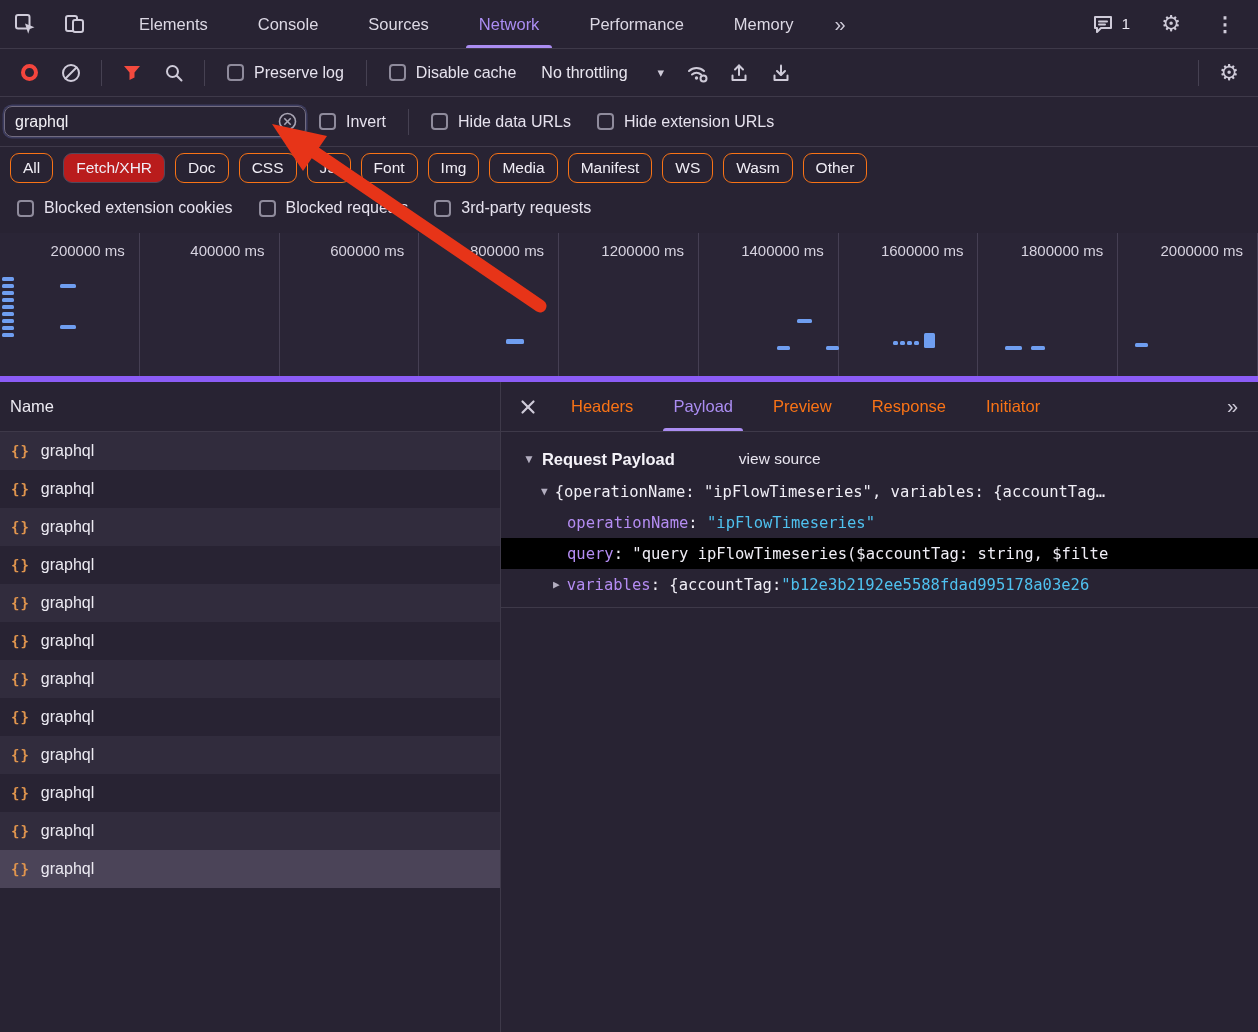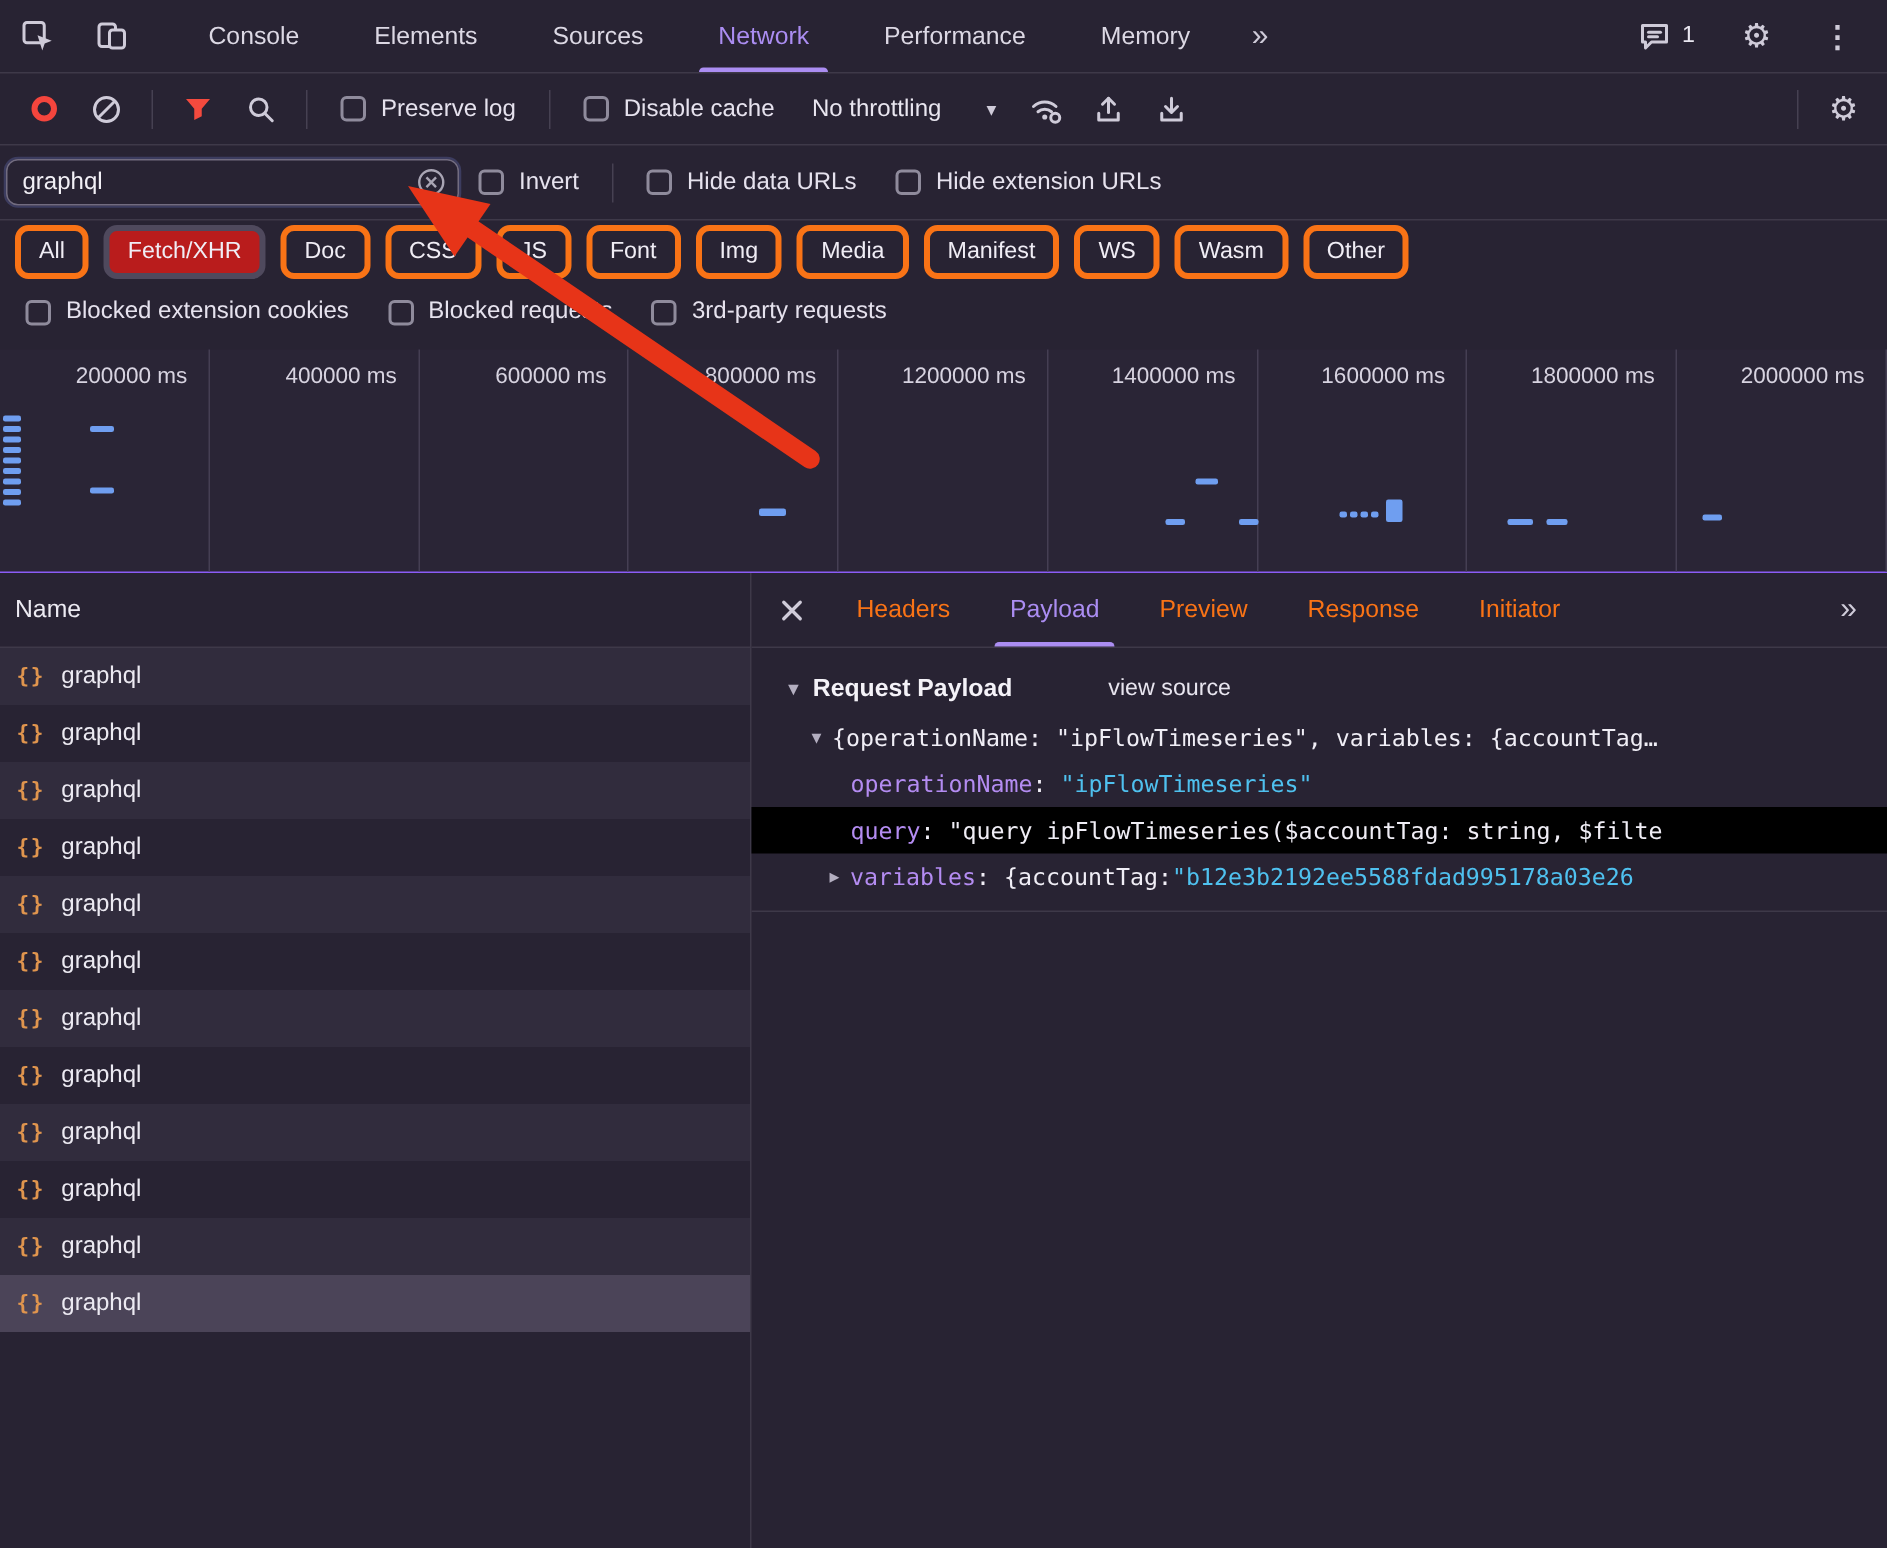--- a/index.html
+++ b/index.html
@@ -37,28 +37,28 @@
   .spacer { flex: 1; }
 
   
   .filterrow { height: 50px; display: flex; align-items: center; border-bottom: 1px solid #3e3949; padding: 0 2px; }
   .filter-input { width: 302px; height: 31px; border: 1px solid #726c80; border-radius: 8px; display: flex; align-items: center; padding: 0 8px 0 10px; margin-left: 2px; box-shadow: 0 0 0 1.5px rgba(108,120,200,.30); flex: none; }
   .filter-text { flex: 1; min-width: 0; background: transparent; border: none; outline: none; color: #f2f0f6; font-size: 16px; font-family: "Liberation Sans", sans-serif; }
   .clear-ic { flex: none; cursor: pointer; }
 
   
   .chipsrow { height: 42px; display: flex; align-items: center; gap: 10px; padding: 0 10px; }
-  .chip { border: 4px solid #f97316; border-radius: 9px; padding: 5px 12px; font-size: 15.5px; color: #f0edf5; cursor: pointer; white-space: nowrap; }
+  .chip { border: 1px solid #f97316; border-radius: 9px; padding: 5px 12px; font-size: 15.5px; color: #f0edf5; cursor: pointer; white-space: nowrap; }
   .chip.selected { background: #b91c1c; border-color: #4f495d; }
 
   
   .cbrow2 { height: 44px; display: flex; align-items: center; padding: 0 4px 6px; }
 
   
-  .timeline { position: relative; height: 149px; border-bottom: 1px solid #8b5cf6; background: #2a2536; display: flex; }
+  .timeline { position: relative; height: 149px; border-bottom: 6px solid #8b5cf6; background: #2a2536; display: flex; }
   .tcol { flex: 1; border-right: 1px solid #453f53; font-size: 15px; color: #d7d3e0; display: flex; justify-content: flex-end; padding: 9px 14px 0 0; white-space: nowrap; overflow: hidden; }
   .bar { position: absolute; background: var(--bar-blue); border-radius: 1.5px; }
 
   
   .main { display: flex; height: 650px; }
   .left { width: 501px; flex: none; border-right: 1px solid #3e3949; display: flex; flex-direction: column; }
   .name-header { height: 50px; flex: none; border-bottom: 1px solid #3e3949; display: flex; align-items: center; padding: 0 10px; font-size: 16.5px; color: #eceaf2; }
   .rows { flex: 1; overflow: hidden; }
   .req-row { height: 38px; display: flex; align-items: center; gap: 11px; padding: 0 11px; font-size: 16px; color: #eceaf2; cursor: pointer; }
   .req-row:nth-child(odd) { background: #312c3d; }
@@ -107,24 +107,24 @@
       </svg>
     </div>
     <div class="icon-btn">
       <svg class="ic" width="24" height="24" viewBox="0 0 24 24">
         <rect class="stroke-ic" x="3" y="4" width="11" height="15" rx="2"></rect>
         <rect x="10" y="8" width="10" height="12" rx="2" fill="#282333" stroke="#cfcbd9" stroke-width="2"></rect>
       </svg>
     </div>
     <nav class="main-tabs" id="main-tabs">
         <div class="tab">
+          <span>Elements</span>
+        </div>
+        <div class="tab">
           <span>Console</span>
-        </div>
-        <div class="tab">
-          <span>Elements</span>
         </div>
         <div class="tab">
           <span>Sources</span>
         </div>
         <div class="tab selected">
           <span>Network</span>
         </div>
         <div class="tab">
           <span>Performance</span>
         </div>

